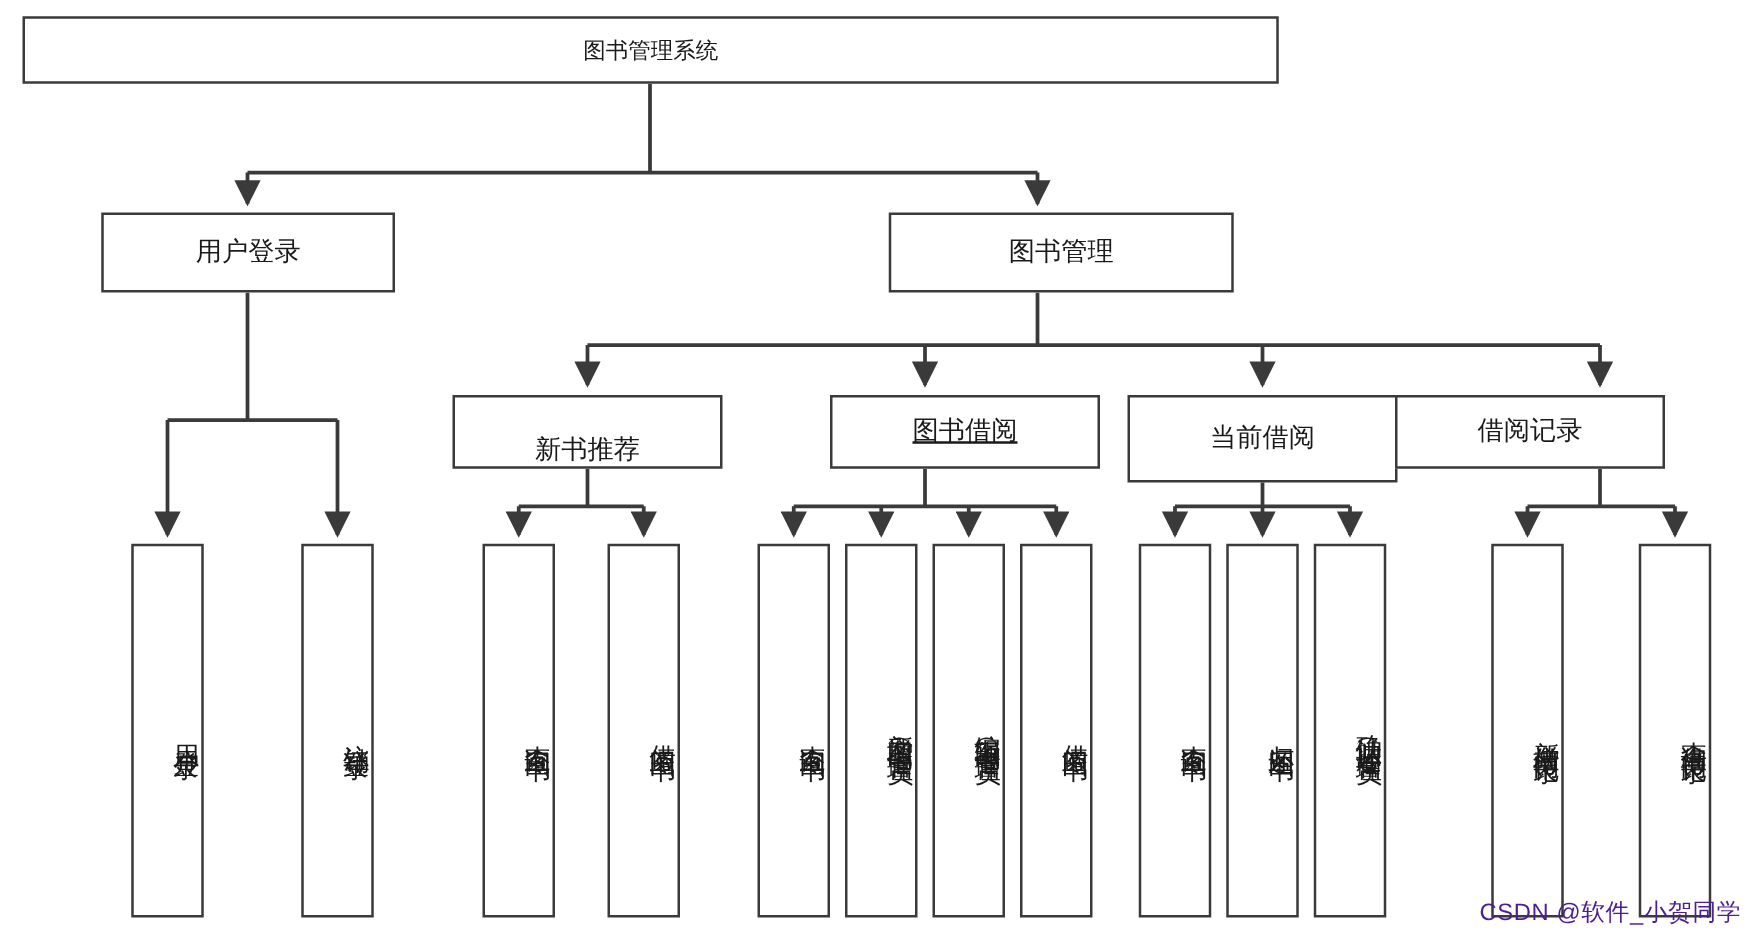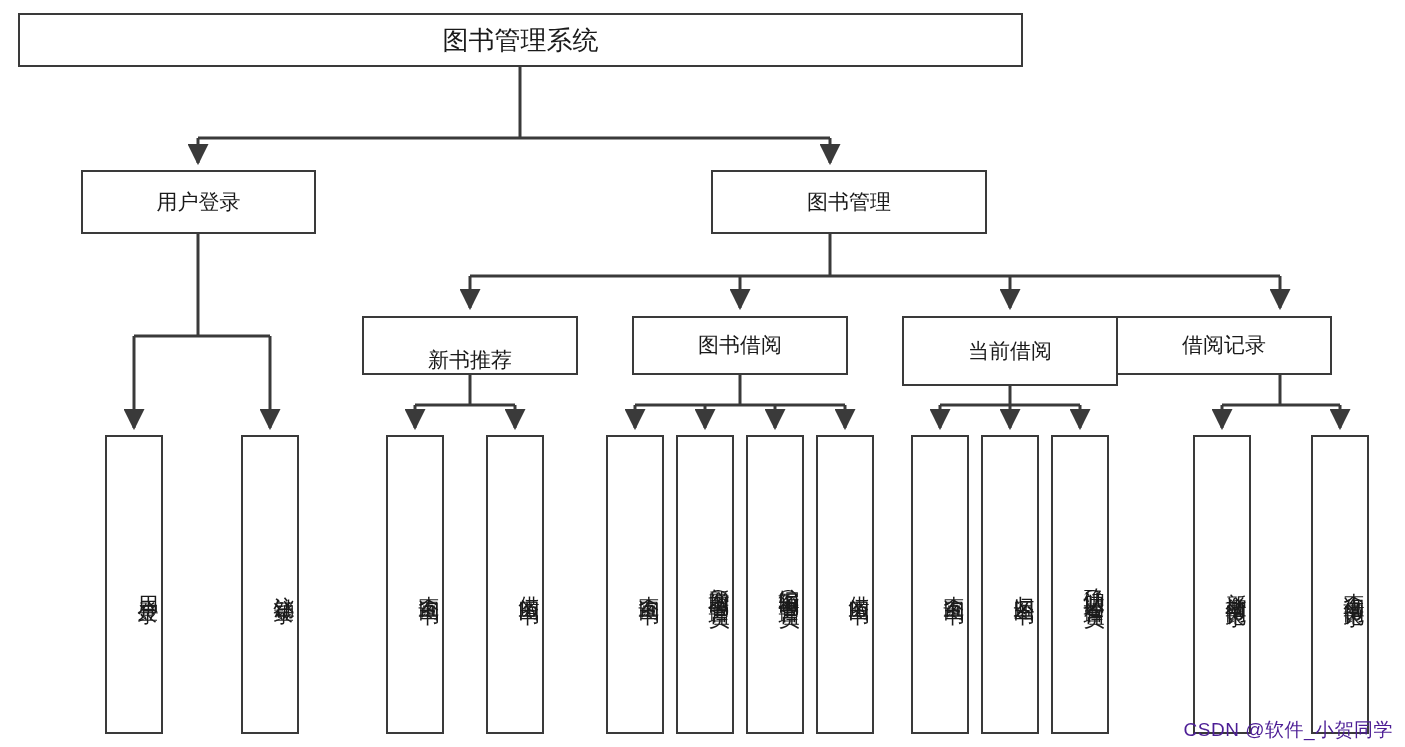--- a/index.html
+++ b/index.html
@@ -32,21 +32,21 @@
     background: #ffffff;
     border: 2px solid #3a3a3a;
     display: flex;
     align-items: center;
     justify-content: center;
     color: #1a1a1a;
     text-align: center;
     line-height: 1.25;
   }
   .node.root {
-    font-size: 26px;
+    font-size: 18px;
   }
   .node.lvl2 {
     font-size: 21px;
   }
   .node.lvl3 {
     font-size: 21px;
   }
   .node.leaf {
     font-size: 21px;
     writing-mode: vertical-rl;
@@ -131,21 +131,21 @@
   <div class="node lvl2" style="left:81px; top:170px; width:235px; height:64px;">
     <span>用户登录</span>
   </div>
   <div class="node lvl2" style="left:711px; top:170px; width:276px; height:64px;">
     <span>图书管理</span>
   </div>
 
   <div class="node lvl3" style="left:362px; top:316px; width:216px; height:59px;align-items:flex-end;">
     <span>新书推荐</span>
   </div>
-  <div class="node lvl3" style="left:632px; top:316px; width:216px; height:59px;">
+  <div class="node lvl3" style="left:664px; top:316px; width:216px; height:59px;text-decoration:underline;">
     <span>图书借阅</span>
   </div>
   <div class="node lvl3" style="left:902px; top:316px; width:216px; height:70px;">
     <span>当前借阅</span>
   </div>
   <div class="node lvl3" style="left:1116px; top:316px; width:216px; height:59px;">
     <span>借阅记录</span>
   </div>
 
   <div class="node leaf" style="left:105px; top:435px; width:58px; height:299px;">

